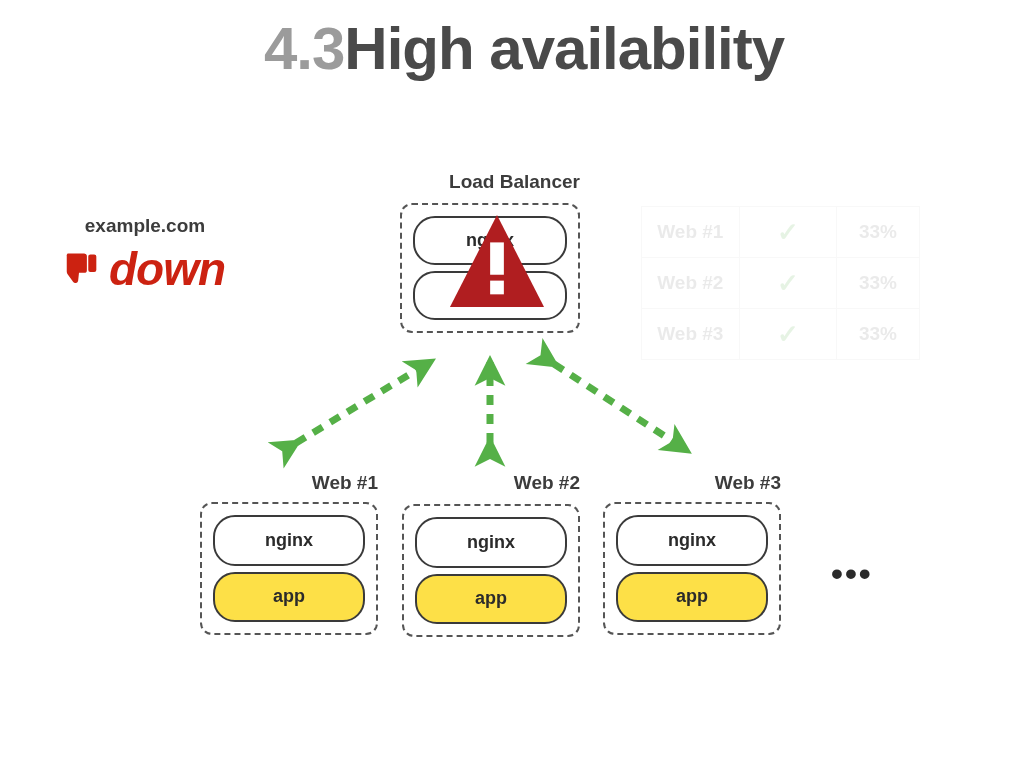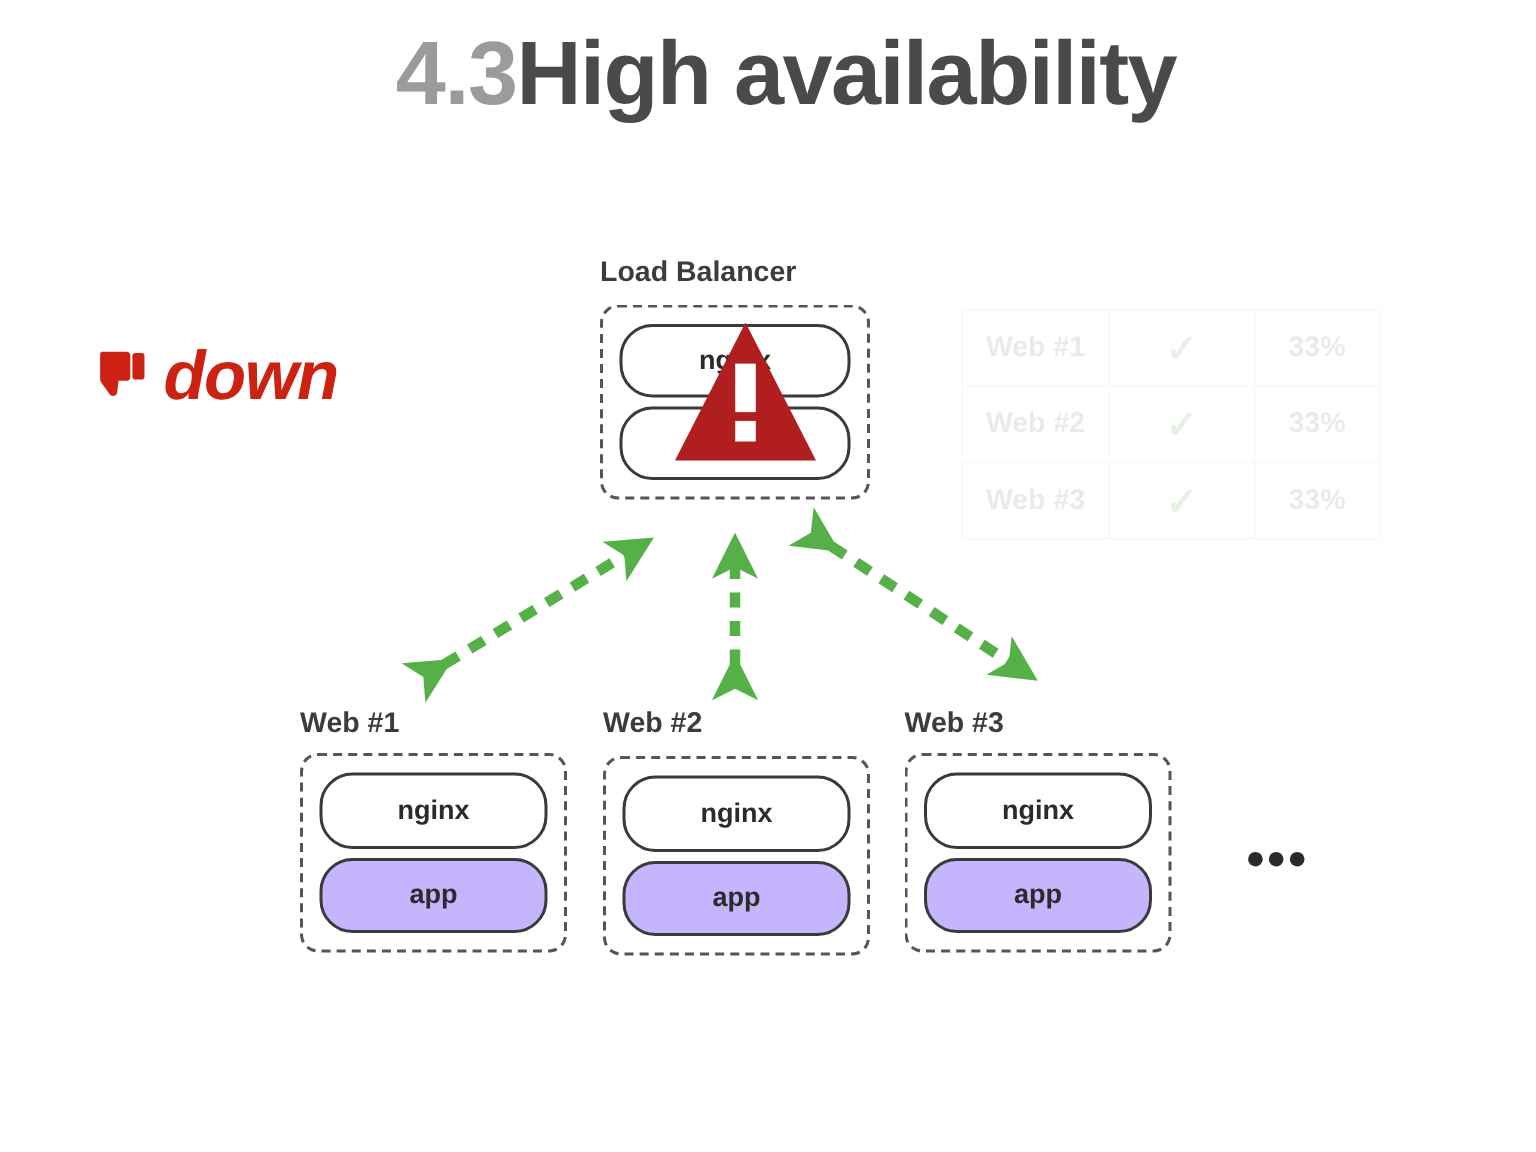--- a/index.html
+++ b/index.html
@@ -68,21 +68,21 @@
     font-size: 46px;
     font-weight: bold;
     color: #cc2211;
     letter-spacing: -1px;
     line-height: 1;
   }
 
   
   .group-label {
     position: absolute;
-    text-align: left;
+    text-align: right;
     font-size: 19px;
     font-weight: bold;
     color: #3c3c3c;
     line-height: 1;
   }
   .dashed-box {
     position: absolute;
     border: 2px dashed #555555;
     border-radius: 12px;
     box-sizing: border-box;
@@ -104,21 +104,21 @@
     border-radius: 22px;
     box-sizing: border-box;
     display: flex;
     align-items: center;
     justify-content: center;
     font-size: 18px;
     font-weight: bold;
     color: #2b2b2b;
   }
   .pill.white { background: #ffffff; }
-  .pill.grey  { background: #c4b5fd; }
+  .pill.grey  { background: #fde047; }
   .pill + .pill { margin-top: 6px; }
 
   
   #lb-box { left: 400px; top: 203px; width: 180px; height: 130px; }
   #lb-label { left: 400px; top: 172px; width: 180px; }
   #warning-triangle {
     position: absolute;
     left: 448px;
     top: 212px;
     width: 98px;
@@ -176,20 +176,21 @@
   #dist-table td.c-share { width: 83px; }
 </style>
 </head>
 <body>
 
 <div id="slide-title">
   <span class="num">4.3</span><span class="main">High availability</span>
 </div>
 
 <div id="status-block">
+  <div id="status-domain">example.com</div>
   <div id="status-down-row">
     <svg id="thumbs-down-icon" viewBox="0 0 48 48">
       <path d="M3 4 h19 a3 3 0 0 1 3 3 v16 a3 3 0 0 1 -3 3 h-6 l-1 9 a3.2 3.2 0 0 1 -5.6 1.6 l-6.4 -9 a5 5 0 0 1 -1 -3 v-17.6 a3 3 0 0 1 1 -3 z" fill="#cc2211"></path>
       <path d="M29 5 h4.4 a2.4 2.4 0 0 1 2.4 2.4 v15.4 a2.4 2.4 0 0 1 -2.4 2.4 h-4.4 a2.4 2.4 0 0 1 -2.4 -2.4 v-15.4 a2.4 2.4 0 0 1 2.4 -2.4 z" fill="#cc2211"></path>
     </svg>
     <div id="status-down-label">down</div>
   </div>
 </div>
 
 <table id="dist-table">

